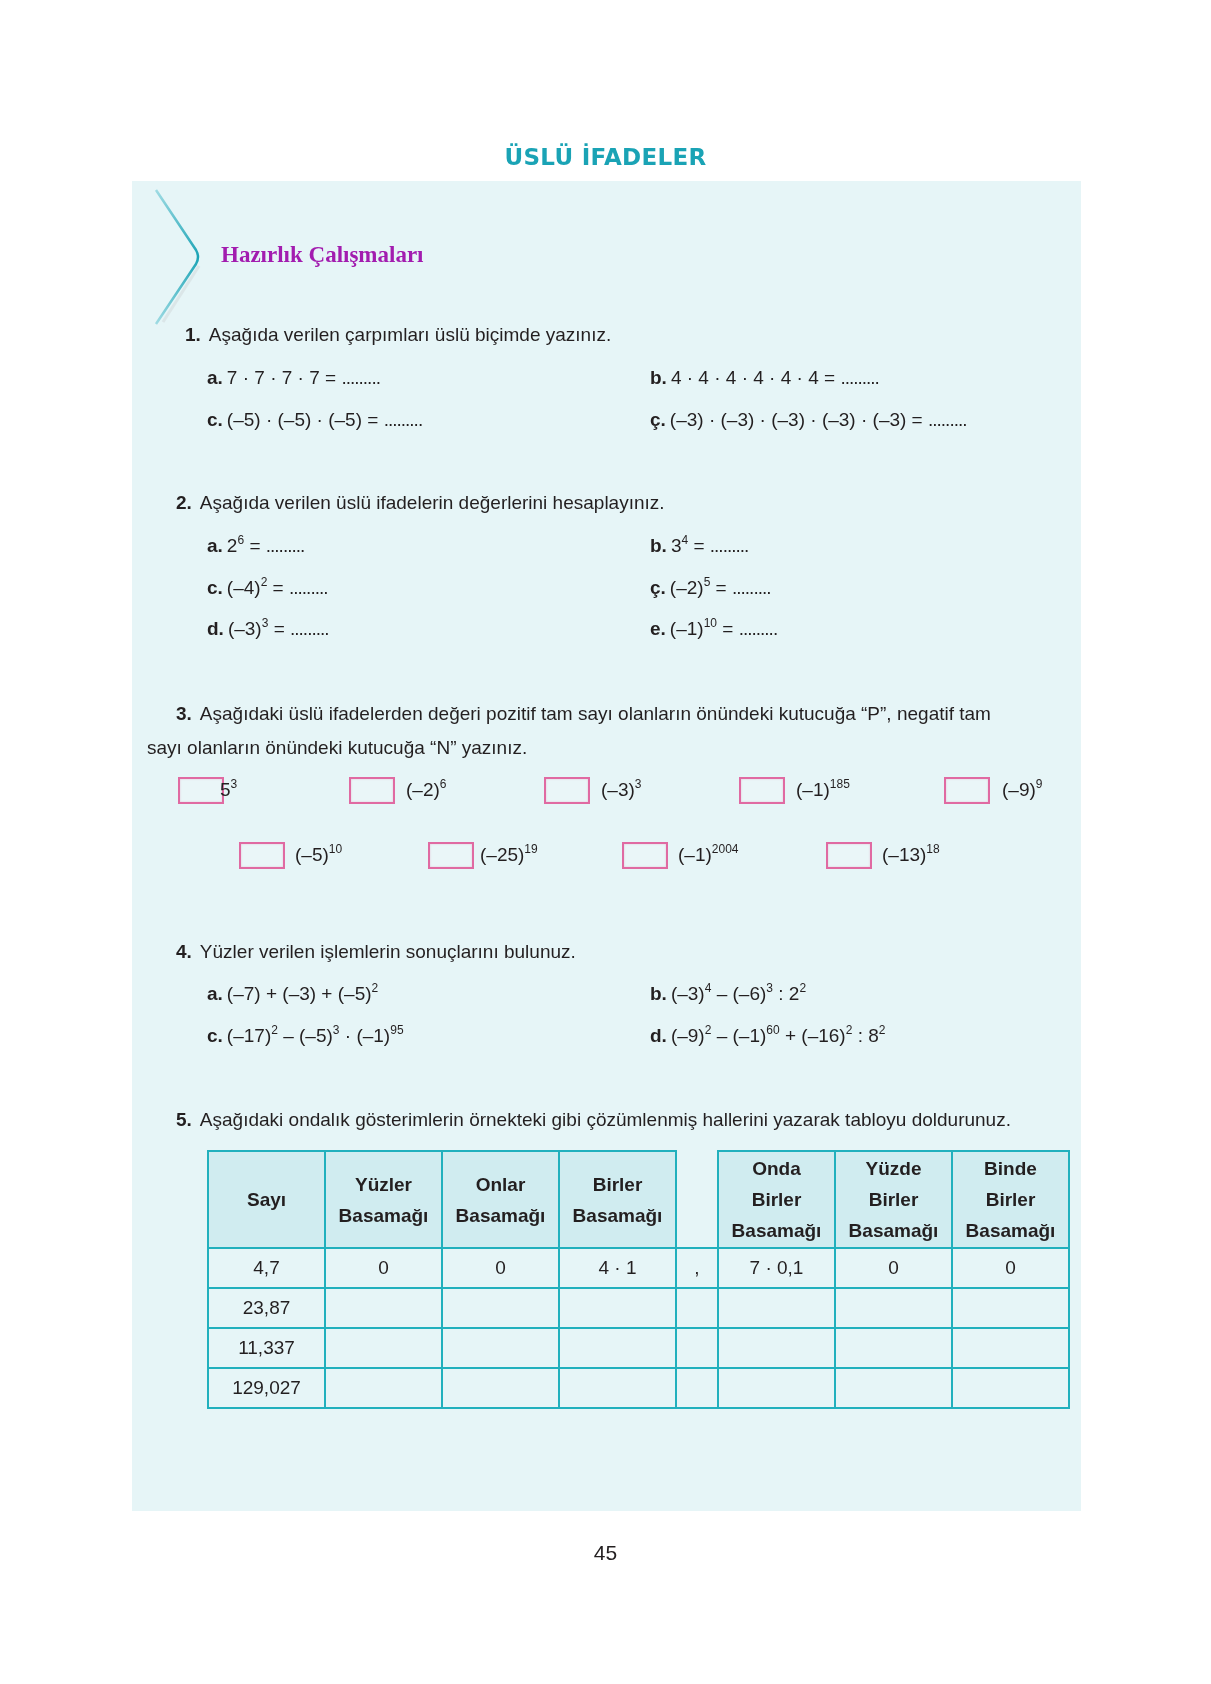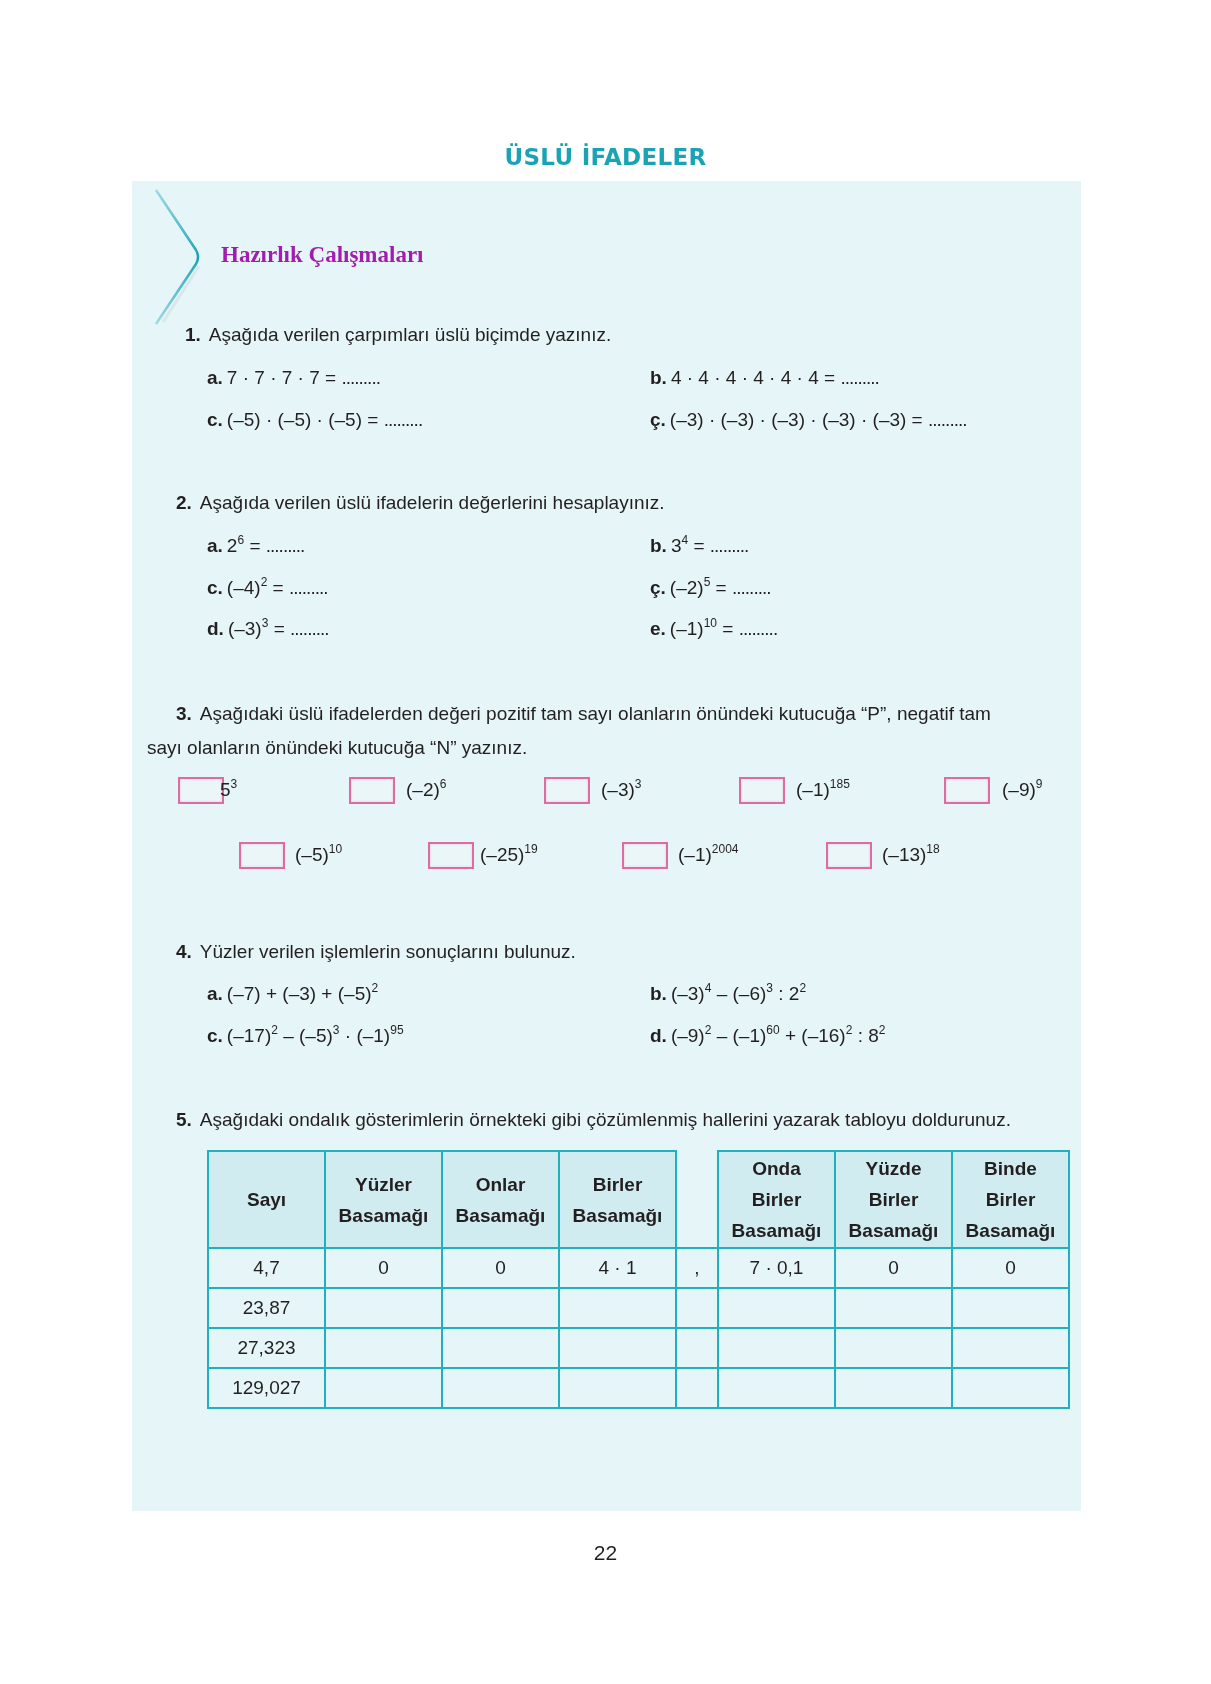--- a/index.html
+++ b/index.html
@@ -184,21 +184,21 @@
         <td>23,87</td>
         <td></td>
         <td></td>
         <td></td>
         <td></td>
         <td></td>
         <td></td>
         <td></td>
       </tr>
       <tr>
-        <td>27,323</td>
+        <td>11,337</td>
         <td></td>
         <td></td>
         <td></td>
         <td></td>
         <td></td>
         <td></td>
         <td></td>
       </tr>
       <tr>
         <td>129,027</td>
@@ -206,13 +206,13 @@
         <td></td>
         <td></td>
         <td></td>
         <td></td>
         <td></td>
         <td></td>
       </tr>
     </tbody>
 </table>
 
-<div class="page-num">22</div>
+<div class="page-num">45</div>
 
 </body></html>

